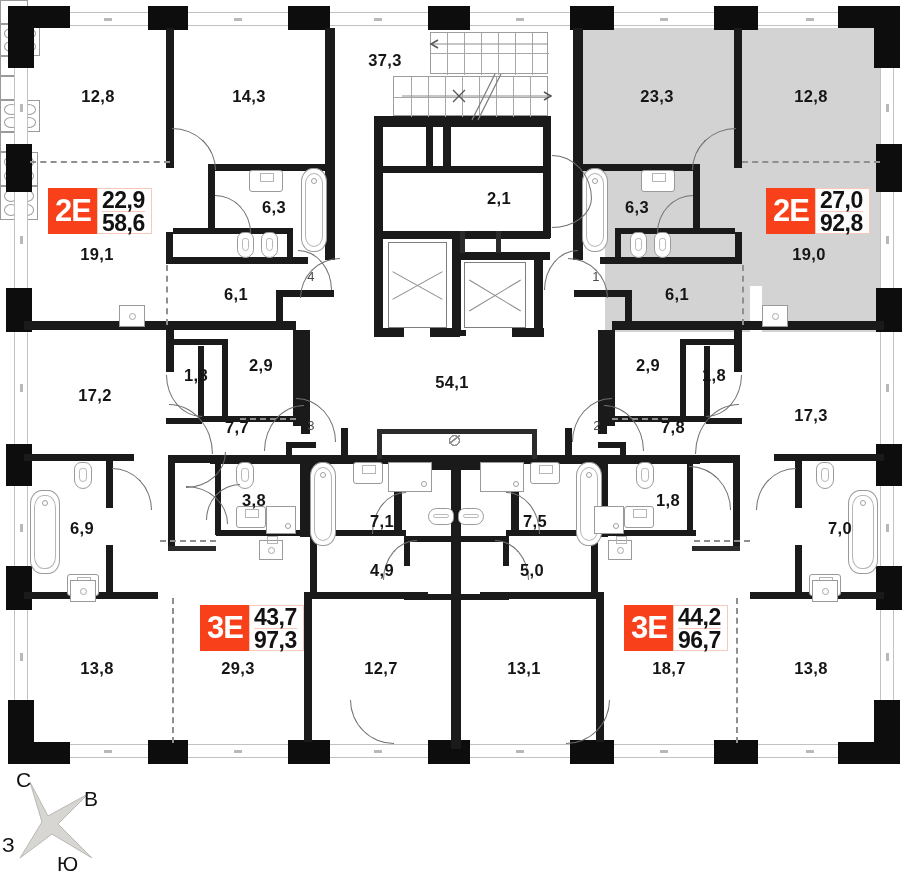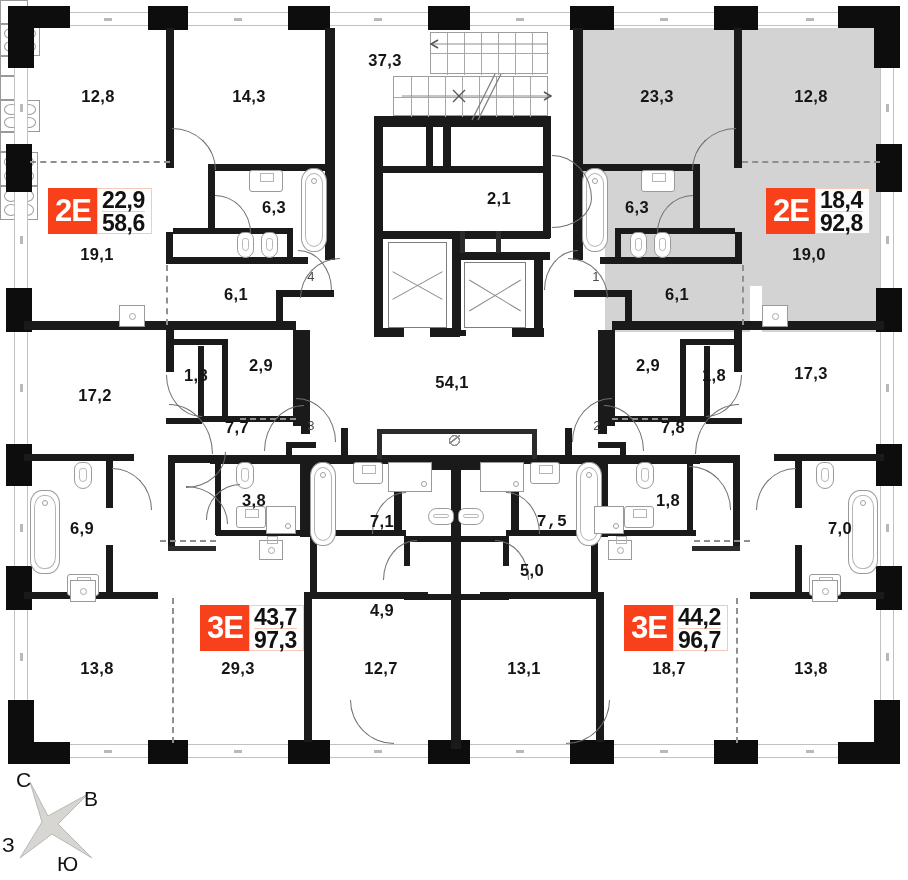--- a/index.html
+++ b/index.html
@@ -509,30 +509,30 @@
   <div class="lbl" style="left:97px;top:254px;">19,1</div>
   <div class="lbl" style="left:809px;top:254px;">19,0</div>
   <div class="lbl" style="left:236px;top:294px;">6,1</div>
   <div class="lbl" style="left:677px;top:294px;">6,1</div>
   <div class="lbl" style="left:95px;top:395px;">17,2</div>
   <div class="lbl" style="left:196px;top:375px;">1,8</div>
   <div class="lbl" style="left:261px;top:365px;">2,9</div>
   <div class="lbl" style="left:452px;top:382px;">54,1</div>
   <div class="lbl" style="left:648px;top:365px;">2,9</div>
   <div class="lbl" style="left:714px;top:375px;">1,8</div>
-  <div class="lbl" style="left:811px;top:373px;text-align:right;">17,3</div>
+  <div class="lbl" style="left:811px;top:415px;text-align:right;">17,3</div>
   <div class="lbl" style="left:237px;top:427px;">7,7</div>
   <div class="lbl" style="left:673px;top:427px;">7,8</div>
   <div class="lbl" style="left:82px;top:528px;">6,9</div>
   <div class="lbl" style="left:254px;top:500px;">3,8</div>
   <div class="lbl" style="left:382px;top:521px;">7,1</div>
-  <div class="lbl" style="left:552px;top:521px;font-family:Liberation Mono, monospace;">7,5</div>
+  <div class="lbl" style="left:535px;top:521px;">7,5</div>
   <div class="lbl" style="left:668px;top:500px;">1,8</div>
   <div class="lbl" style="left:840px;top:528px;">7,0</div>
-  <div class="lbl" style="left:382px;top:570px;margin-top:40px;">4,9</div>
+  <div class="lbl" style="left:382px;top:570px;">4,9</div>
   <div class="lbl" style="left:532px;top:570px;">5,0</div>
   <div class="lbl" style="left:97px;top:668px;">13,8</div>
   <div class="lbl" style="left:238px;top:668px;">29,3</div>
   <div class="lbl" style="left:381px;top:668px;">12,7</div>
   <div class="lbl" style="left:524px;top:668px;">13,1</div>
   <div class="lbl" style="left:669px;top:668px;">18,7</div>
   <div class="lbl" style="left:811px;top:668px;">13,8</div>
 
   <div class="lbl sm" style="left:311px;top:276px;">4</div>
   <div class="lbl sm" style="left:596px;top:276px;">1</div>
@@ -543,21 +543,21 @@
     <div class="sq">2Е</div>
     <div class="nums">
       <div class="top">22,9</div>
       <div>58,6</div>
     </div>
   </div>
 
   <div class="badge" style="left:766px;top:188px;">
     <div class="sq">2Е</div>
     <div class="nums">
-      <div class="top">18,4</div>
+      <div class="top">27,0</div>
       <div>92,8</div>
     </div>
   </div>
 
   <div class="badge" style="left:200px;top:605px;">
     <div class="sq">3Е</div>
     <div class="nums">
       <div class="top">43,7</div>
       <div>97,3</div>
     </div>

